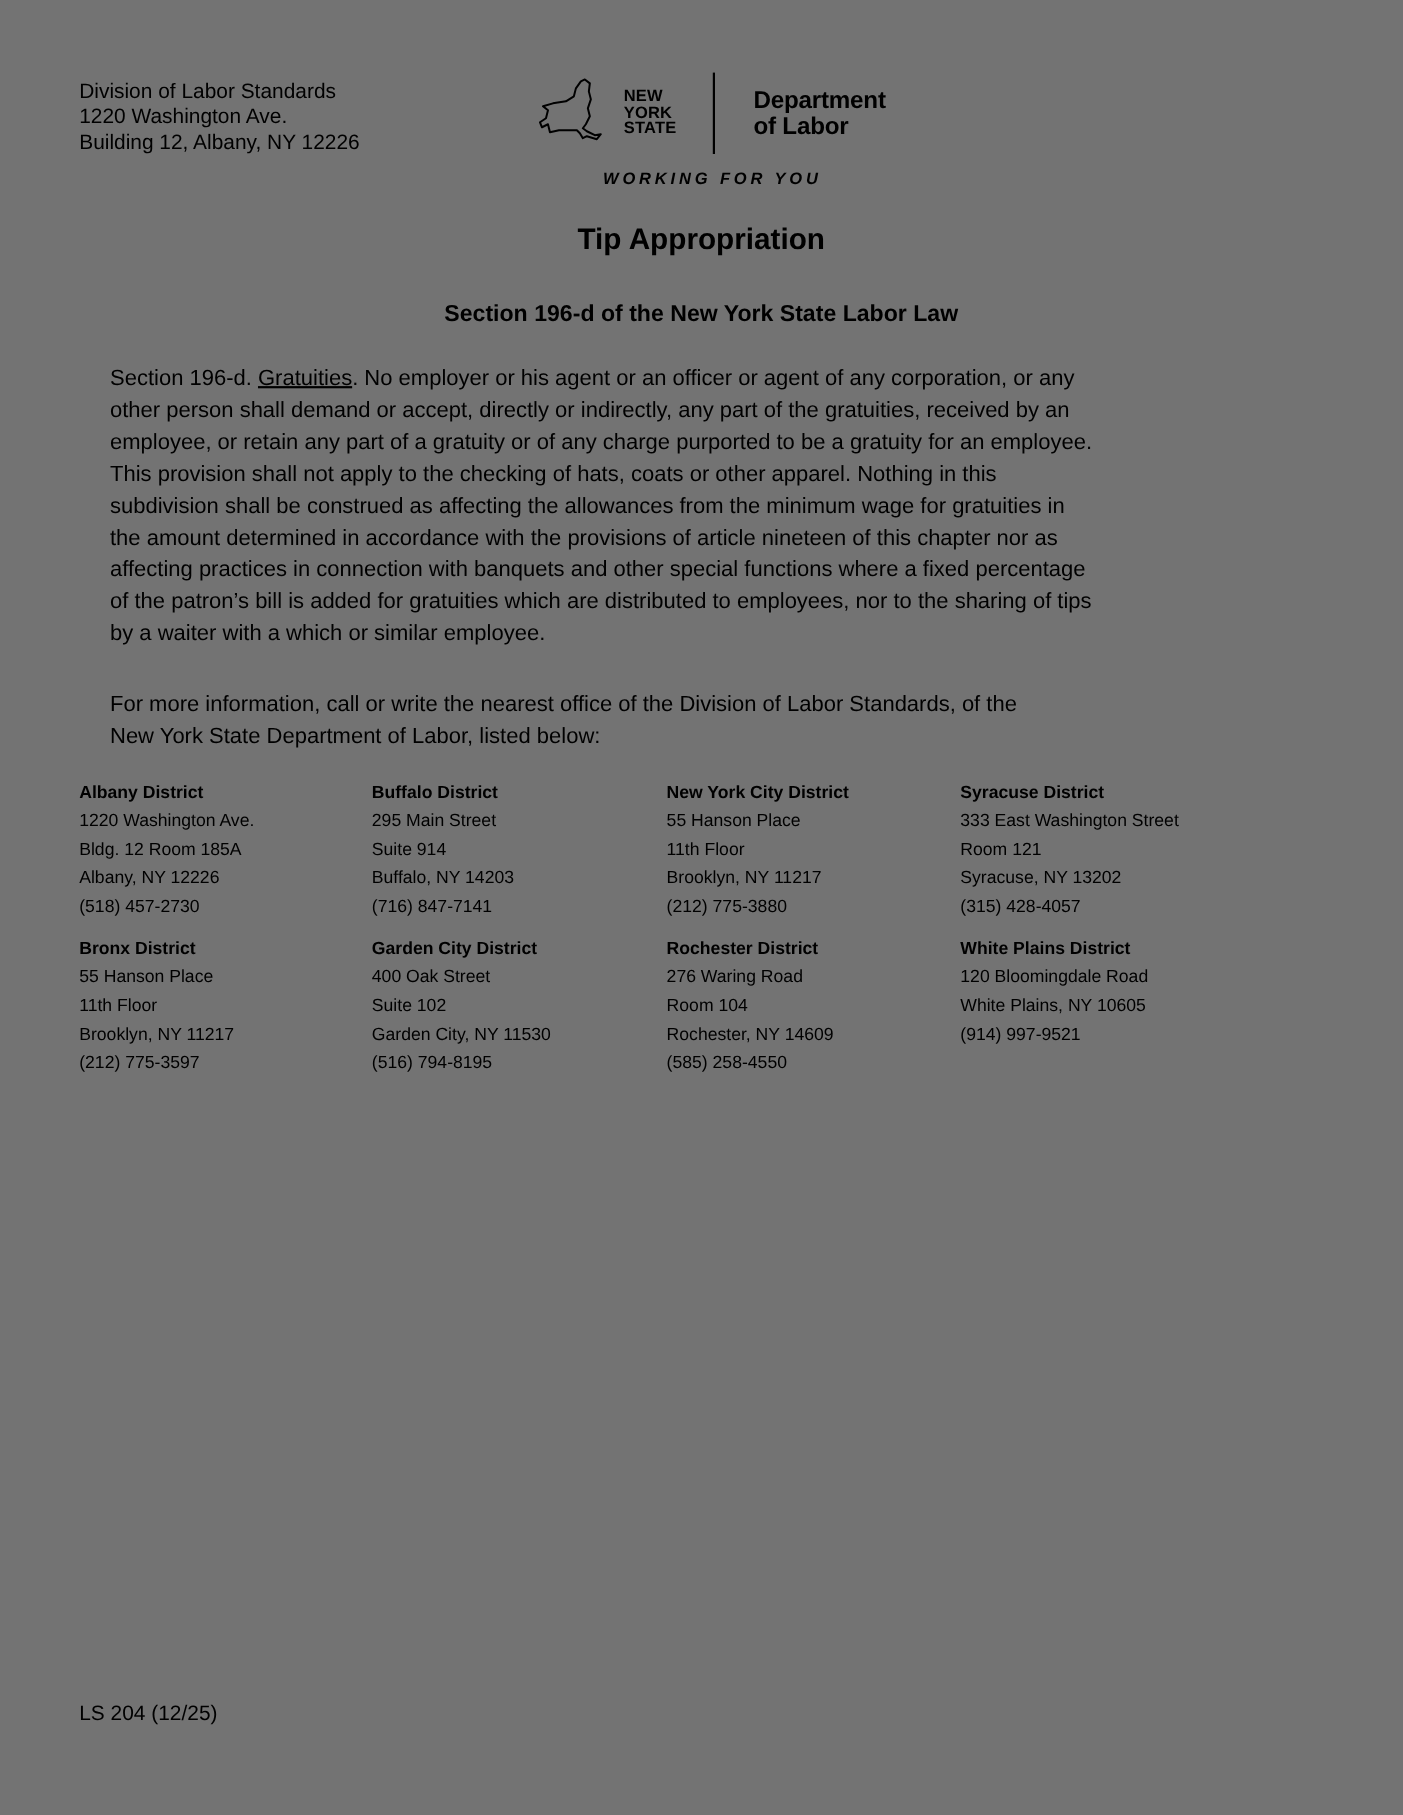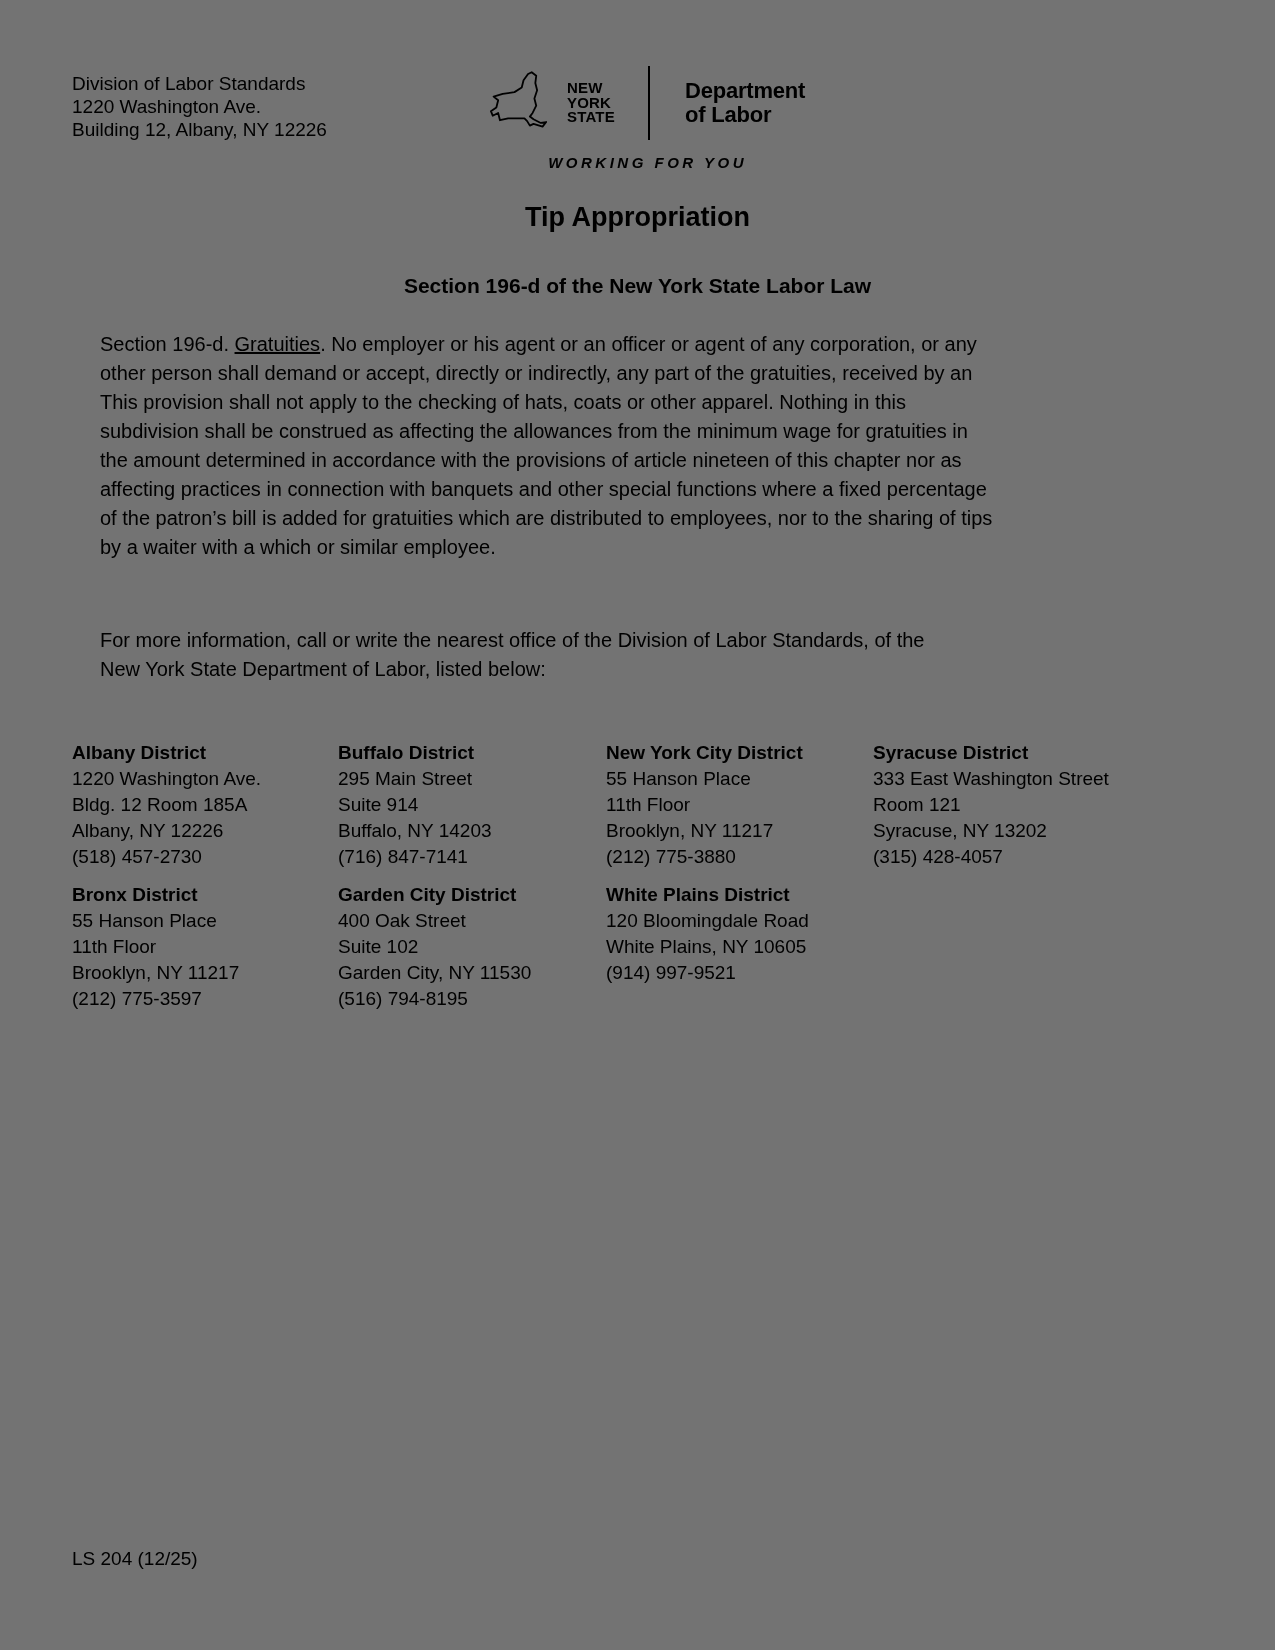--- a/index.html
+++ b/index.html
@@ -28,21 +28,21 @@
   .title    { position:absolute; top:202px; left:0; width:100%; text-align:center; font-size:27px; font-weight:700; }
   .subtitle { position:absolute; top:274px; left:0; width:100%; text-align:center; font-size:21px; font-weight:700; }
 
   
   .para { position:absolute; left:72px; font-size:20px; line-height:29px; white-space:nowrap;margin-left:28px; }
   .para1 { top:330px; }
   .para2 { top:626px; }
   .underlined { text-decoration:underline; }
 
   
-  .districts { position:absolute; left:72px; top:740px; font-size:19px; line-height:26px; }
+  .districts { position:absolute; left:72px; top:708px; font-size:16px; line-height:26px; }
   .district-row { display:grid; grid-template-columns:266px 268px 267px auto; }
   .district-row + .district-row { margin-top:12px; }
   .district-name { font-weight:700; }
 
   
   .footer { position:absolute; left:72px; top:1548px; font-size:19px; }
 </style>
 </head>
 <body>
 
@@ -72,20 +72,21 @@
     </div>
     <div class="logo-tagline">WORKING FOR YOU</div>
   </div>
 
   <div class="title">Tip Appropriation</div>
   <div class="subtitle">Section 196-d of the New York State Labor Law</div>
 
   <div class="para para1">
     <div><span>Section 196-d. </span><span class="underlined">Gratuities</span><span>. No employer or his agent or an officer or agent of any corporation, or any</span></div>
     <div>other person shall demand or accept, directly or indirectly, any part of the gratuities, received by an</div>
+    <div>employee, or retain any part of a gratuity or of any charge purported to be a gratuity for an employee.</div>
     <div>This provision shall not apply to the checking of hats, coats or other apparel. Nothing in this</div>
     <div>subdivision shall be construed as affecting the allowances from the minimum wage for gratuities in</div>
     <div>the amount determined in accordance with the provisions of article nineteen of this chapter nor as</div>
     <div>affecting practices in connection with banquets and other special functions where a fixed percentage</div>
     <div>of the patron’s bill is added for gratuities which are distributed to employees, nor to the sharing of tips</div>
     <div>by a waiter with a which or similar employee.</div>
   </div>
 
   <div class="para para2">
     <div>For more information, call or write the nearest office of the Division of Labor Standards, of the</div>
@@ -132,20 +133,27 @@
         <div>(212) 775-3597</div>
       </div>
       <div class="cell">
         <div class="district-name">Garden City District</div>
         <div>400 Oak Street</div>
         <div>Suite 102</div>
         <div>Garden City, NY 11530</div>
         <div>(516) 794-8195</div>
       </div>
       <div class="cell">
+        <div class="district-name">Rochester District</div>
+        <div>276 Waring Road</div>
+        <div>Room 104</div>
+        <div>Rochester, NY 14609</div>
+        <div>(585) 258-4550</div>
+      </div>
+      <div class="cell">
         <div class="district-name">White Plains District</div>
         <div>120 Bloomingdale Road</div>
         <div>White Plains, NY 10605</div>
         <div>(914) 997-9521</div>
       </div>
     </div>
   </div>
 
   <div class="footer">LS 204 (12/25)</div>
 

